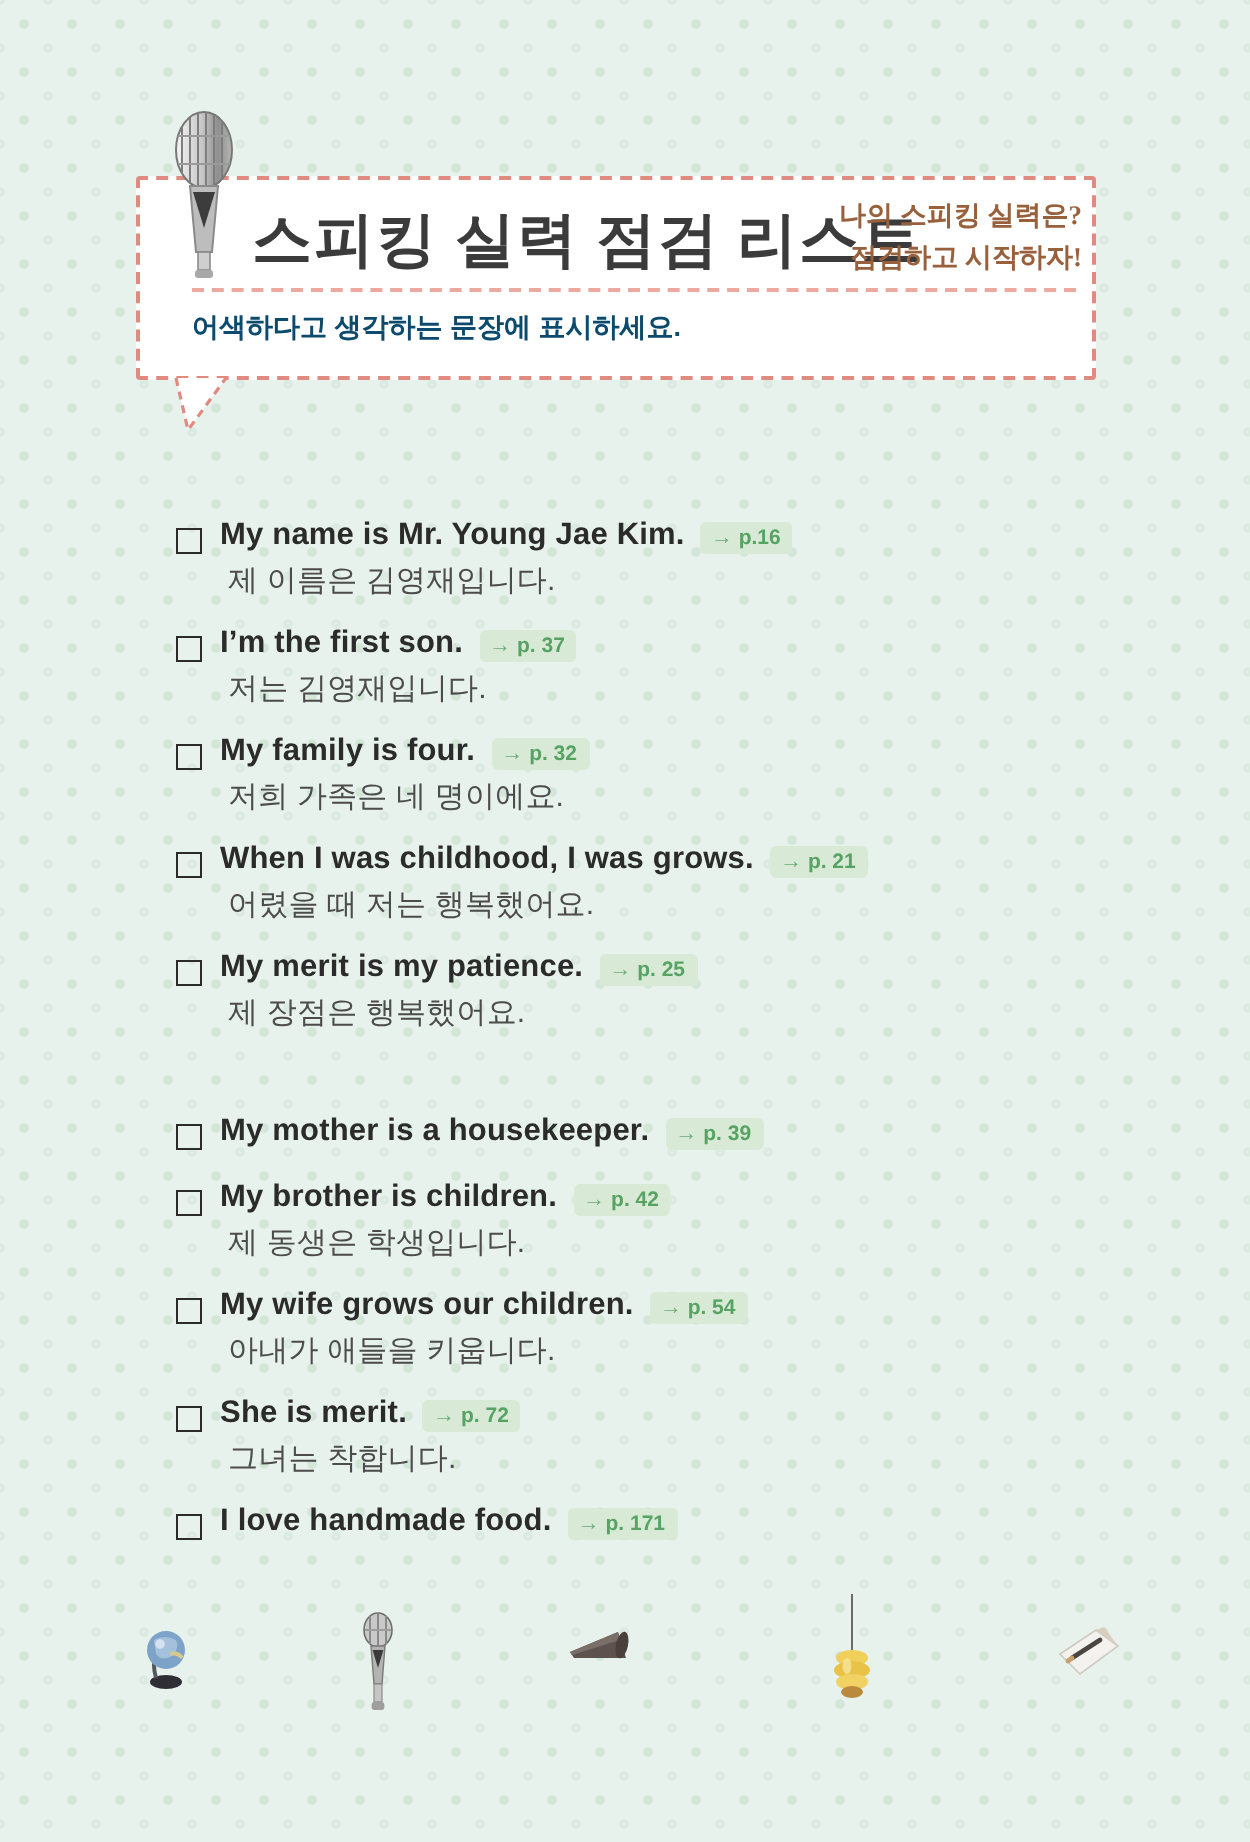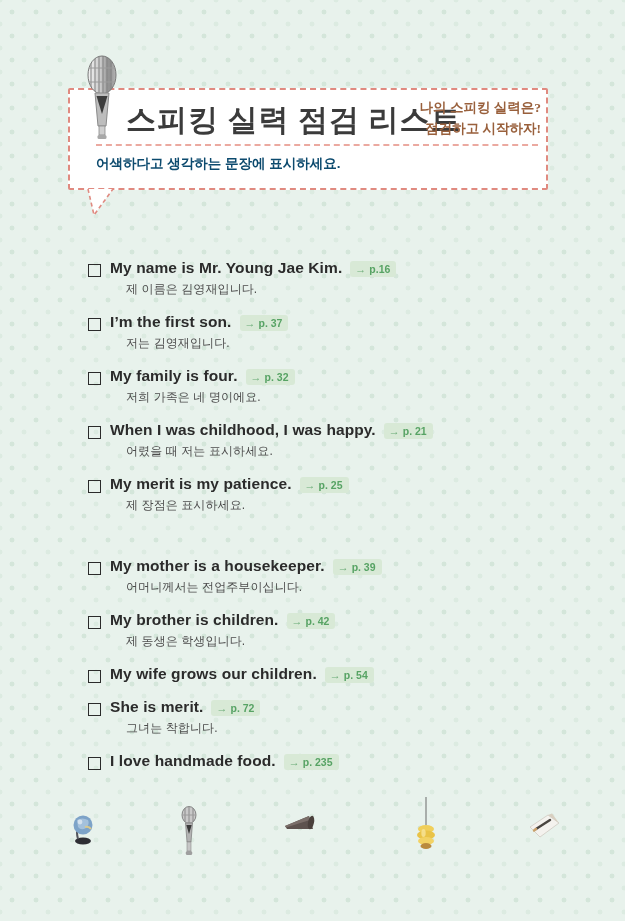--- a/index.html
+++ b/index.html
@@ -52,22 +52,22 @@
     font-size:15.5px;font-weight:700;color:#2b2b2b;letter-spacing:0.1px;
     white-space:nowrap;
   }
   .badge{
     margin-left:8px;background:#d8e9d6;border-radius:3px;
     padding:2px 6px 2px 5px;display:inline-flex;align-items:center;gap:3px;
     font-size:10.5px;font-weight:700;color:#57a364;line-height:12px;
   }
   .badge .arr{font-size:11px;color:#6aab76;}
   .korean{
-    margin-left:38px;margin-top:4px;height:17px;
-    font-size:12px;color:#4c4c4c;letter-spacing:0.1px;
+    margin-left:26px;margin-top:4px;height:17px;
+    font-size:15px;color:#4c4c4c;letter-spacing:0.1px;
   }
   
   .footer-icon{position:absolute;}
   .icon-globe{left:70px;top:812px;}
   .icon-mic{left:180px;top:806px;}
   .icon-megaphone{left:283px;top:814px;}
   .icon-lamp{left:414px;top:797px;}
   .icon-paper{left:526px;top:813px;}
 </style>
 </head>
@@ -153,53 +153,52 @@
           <span class="arr">→</span>
           <span>p. 32</span>
         </span>
     </div>
     <div class="korean">저희 가족은 네 명이에요.</div>
   </div>
 
   <div class="item">
     <div class="row">
       <span class="checkbox"></span>
-      <span class="english">When I was childhood, I was happy.</span>
+      <span class="english">When I was childhood, I was grows.</span>
       <span class="badge">
           <span class="arr">→</span>
           <span>p. 21</span>
         </span>
     </div>
-    <div class="korean">어렸을 때 저는 표시하세요.</div>
+    <div class="korean">어렸을 때 저는 행복했어요.</div>
   </div>
 
   <div class="item">
     <div class="row">
       <span class="checkbox"></span>
       <span class="english">My merit is my patience.</span>
       <span class="badge">
           <span class="arr">→</span>
           <span>p. 25</span>
         </span>
     </div>
-    <div class="korean">제 장점은 표시하세요.</div>
+    <div class="korean">제 장점은 행복했어요.</div>
   </div>
 
   <div class="group-gap"></div>
 
   <div class="item">
     <div class="row">
       <span class="checkbox"></span>
       <span class="english">My mother is a housekeeper.</span>
       <span class="badge">
           <span class="arr">→</span>
           <span>p. 39</span>
         </span>
     </div>
-    <div class="korean">어머니께서는 전업주부이십니다.</div>
   </div>
 
   <div class="item">
     <div class="row">
       <span class="checkbox"></span>
       <span class="english">My brother is children.</span>
       <span class="badge">
           <span class="arr">→</span>
           <span>p. 42</span>
         </span>
@@ -209,41 +208,42 @@
 
   <div class="item">
     <div class="row">
       <span class="checkbox"></span>
       <span class="english">My wife grows our children.</span>
       <span class="badge">
           <span class="arr">→</span>
           <span>p. 54</span>
         </span>
     </div>
+    <div class="korean">아내가 애들을 키웁니다.</div>
   </div>
 
   <div class="item">
     <div class="row">
       <span class="checkbox"></span>
       <span class="english">She is merit.</span>
       <span class="badge">
           <span class="arr">→</span>
           <span>p. 72</span>
         </span>
     </div>
     <div class="korean">그녀는 착합니다.</div>
   </div>
 
   <div class="item">
     <div class="row">
       <span class="checkbox"></span>
       <span class="english">I love handmade food.</span>
       <span class="badge">
           <span class="arr">→</span>
-          <span>p. 235</span>
+          <span>p. 171</span>
         </span>
     </div>
   </div>
 
 </div>
 
 <svg class="footer-icon icon-globe" width="26" height="34" viewBox="0 0 26 34">
   <ellipse cx="13" cy="29" rx="8" ry="3.5" fill="#2e2e34"></ellipse>
   <path d="M8,27 Q6,20 8,15" stroke="#55575e" stroke-width="2" fill="none"></path>
   <circle cx="13" cy="13" r="9.5" fill="#7da3c8"></circle>

